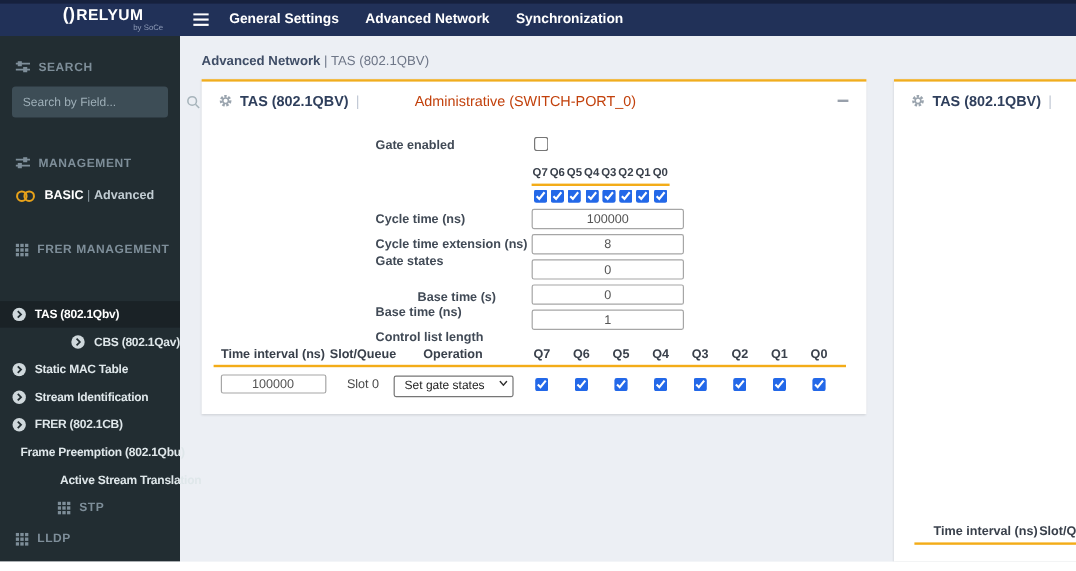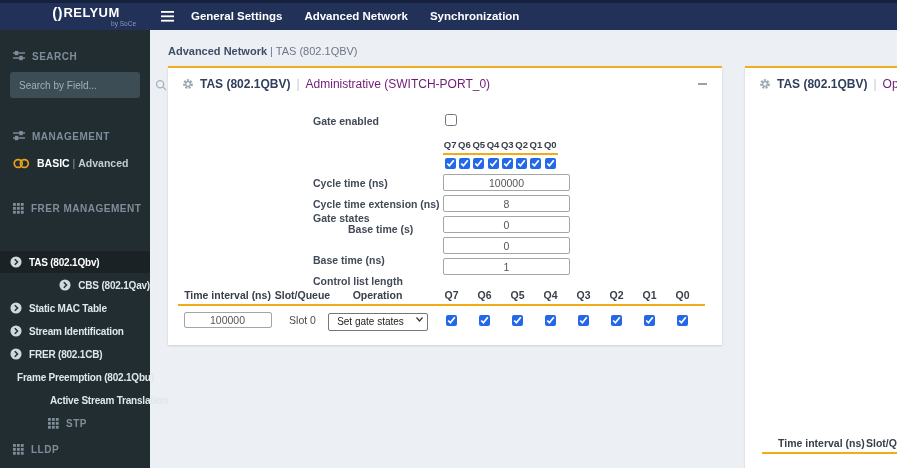--- a/index.html
+++ b/index.html
@@ -34,21 +34,21 @@
   
   .breadcrumb { position:absolute; left:168px; top:45px; font-size:11px; z-index:5; white-space:nowrap; }
   .breadcrumb .bc-strong { color:#3f4d66; font-weight:700; }
   .breadcrumb .bc-muted { color:#6e7687; font-weight:400; }
   .card { position:absolute; background:#fff; border-top:2px solid #f0ad1e; box-shadow:0 1px 2px rgba(0,0,0,.14); z-index:5; }
   .card-admin { left:168px; top:66px; width:554px; height:279px; }
   .card-operative { left:745px; top:66px; width:290px; height:402px; }
   .card-head { position:absolute; left:14px; top:9px; display:flex; align-items:center; gap:6px; white-space:nowrap; }
   .card-title { font-size:12px; font-weight:700; color:#2f3f5c; }
   .card-sep { font-size:12px; color:#c2c9d5; }
-  .card-sub { font-size:12px; color:#701a75; }
+  .card-sub { font-size:12px; color:#c2410c;margin-left:40px; }
   .collapse-btn { position:absolute; right:14px; top:10px; width:12px; height:12px; display:flex; align-items:center; justify-content:center; cursor:pointer; }
   .collapse-btn div { width:9px; height:2px; background:#98a0ab; }
   
   .f-label { position:absolute; left:145px; font-size:10.5px; font-weight:700; color:#414a56; white-space:nowrap; }
   .gate-enabled-cb { position:absolute; left:277px; top:46px; width:12px; height:12px; accent-color:#2368e8; }
   .gs-grid { position:absolute; left:275px; width:115px; display:grid; grid-template-columns:repeat(8,14.3px); justify-items:center; }
   .gs-q { font-size:9.5px; font-weight:700; color:#39404b; }
   .gs-underline { position:absolute; left:275px; top:85px; width:115px; height:2px; background:#f3ac18; }
   .gs-grid input, .tbl-row input[type=checkbox] { width:11px; height:11px; accent-color:#2368e8; }
   .f-input { position:absolute; left:275px; width:127px; height:17px; border:1px solid #a6a6a6; border-radius:2px; font-size:10.5px; color:#555; text-align:center; font-family:inherit; outline:none; background:#fff; }
@@ -288,21 +288,21 @@
     <input type="checkbox" checked="" style="">
     <input type="checkbox" checked="" style="">
     <input type="checkbox" checked="" style="">
     <input type="checkbox" checked="" style="">
   </div>
 
   <span class="f-label" style="top:109px;">Cycle time (ns)</span>
   <input class="f-input" style="top: 106px;" value="100000">
   <span class="f-label" style="top:130px;">Cycle time extension (ns)</span>
   <input class="f-input" style="top: 127px;" value="8">
-  <span class="f-label" style="top:155px;padding-left:35px;">Base time (s)</span>
+  <span class="f-label" style="top:174px;padding-left:35px;">Base time (s)</span>
   <input class="f-input" style="top: 148px;" value="0">
   <span class="f-label" style="top:186px;">Base time (ns)</span>
   <input class="f-input" style="top: 169px;" value="0">
   <span class="f-label" style="top:207px;">Control list length</span>
   <input class="f-input" style="top: 190px;" value="1">
 
   <div class="tbl-head">
     <span>Time interval (ns)</span>
     <span>Slot/Queue</span>
     <span>Operation</span>

